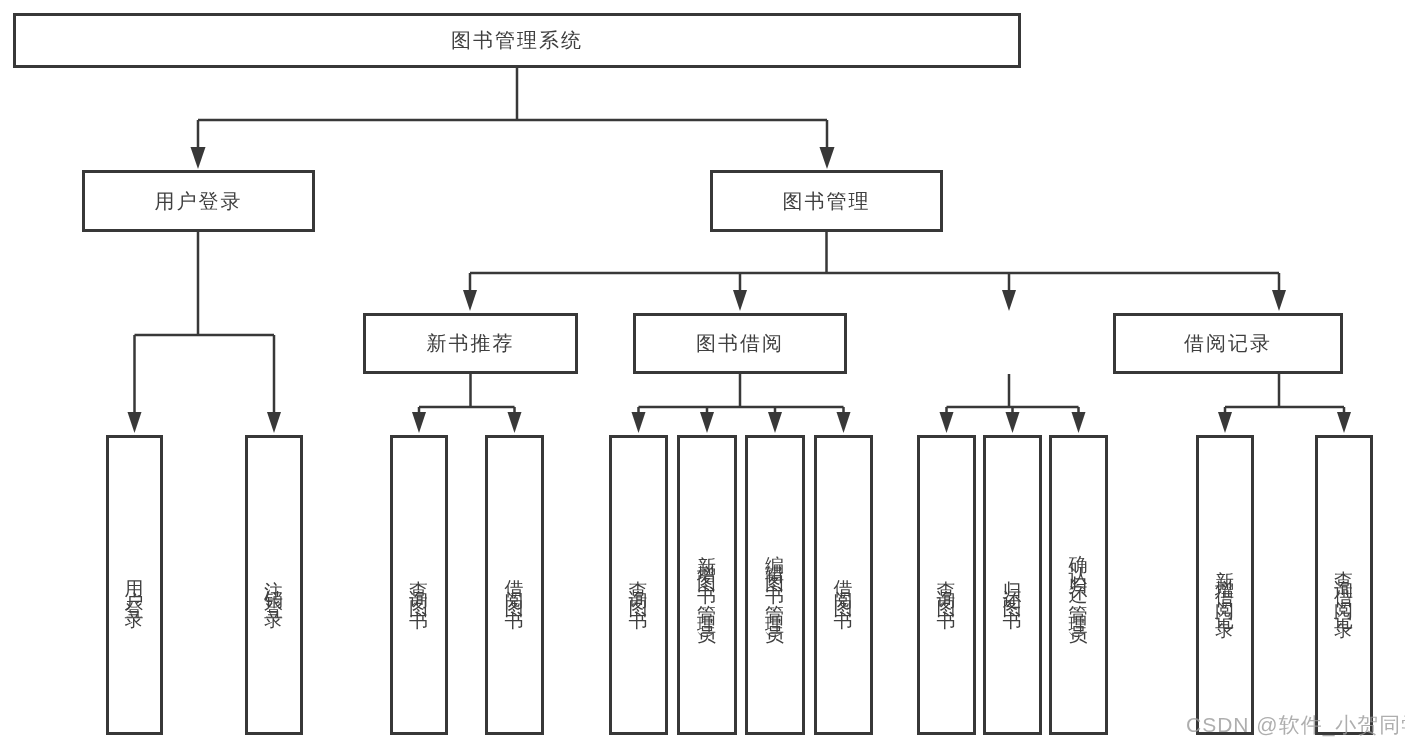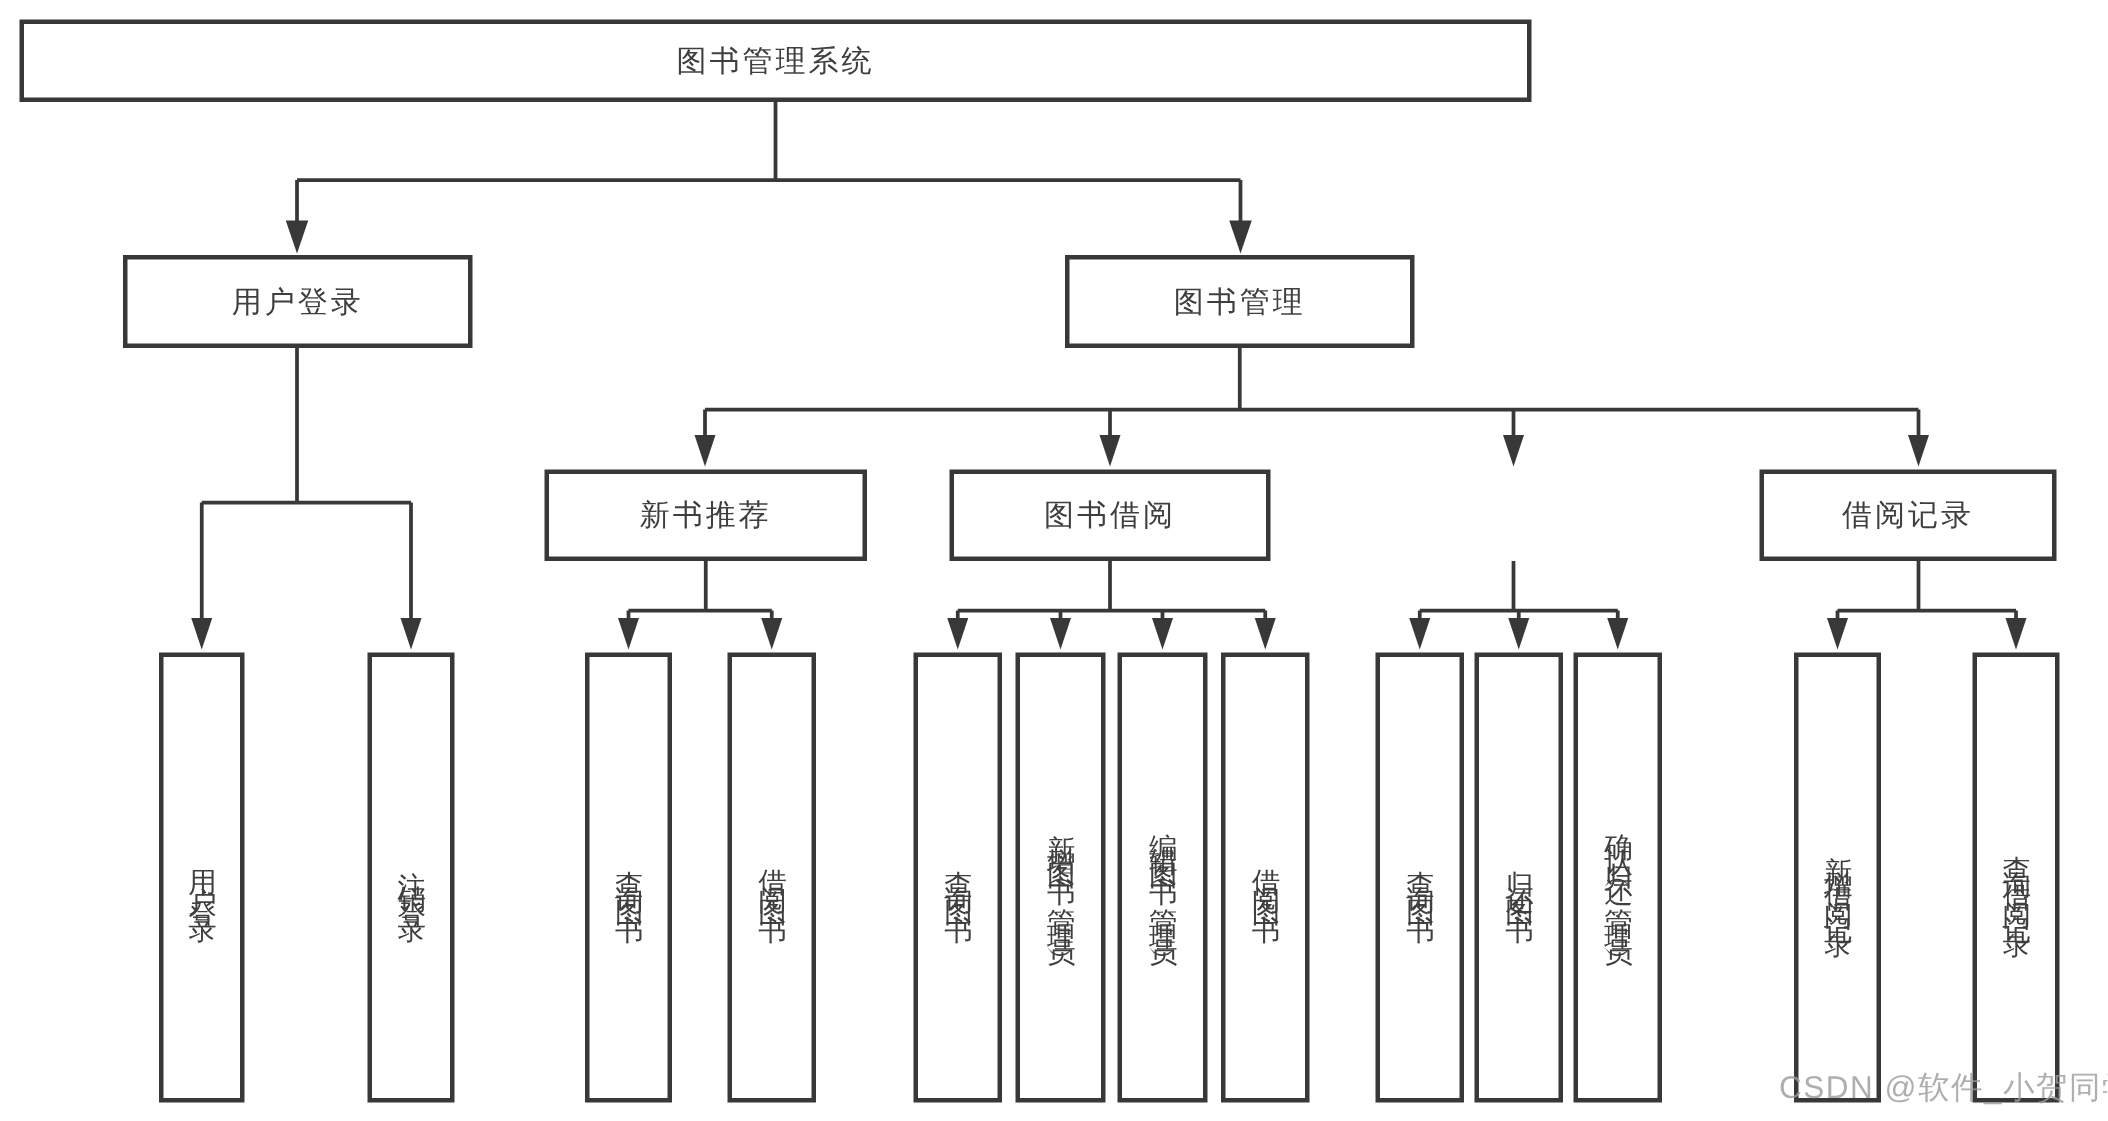--- a/index.html
+++ b/index.html
@@ -88,21 +88,21 @@
   <div class="node hnode" style="left:710px;top:170px;width:233px;height:62px">
     <span>图书管理</span>
   </div>
 
   <div class="node hnode" style="left:633px;top:313px;width:214px;height:61px">
     <span>图书借阅</span>
   </div>
   <div class="node hnode" style="left:363px;top:313px;width:215px;height:61px">
     <span>新书推荐</span>
   </div>
-  <div class="node hnode" style="left:1173px;top:313px;width:198px;height:61px">
+  <div class="node hnode" style="left:1113px;top:313px;width:230px;height:61px">
     <span>借阅记录</span>
   </div>
 
   <div class="node vnode" style="left:106px;top:435px;width:57px;height:300px">
     <span>用户登录</span>
   </div>
   <div class="node vnode" style="left:245px;top:435px;width:58px;height:300px">
     <span>注销登录</span>
   </div>
 

